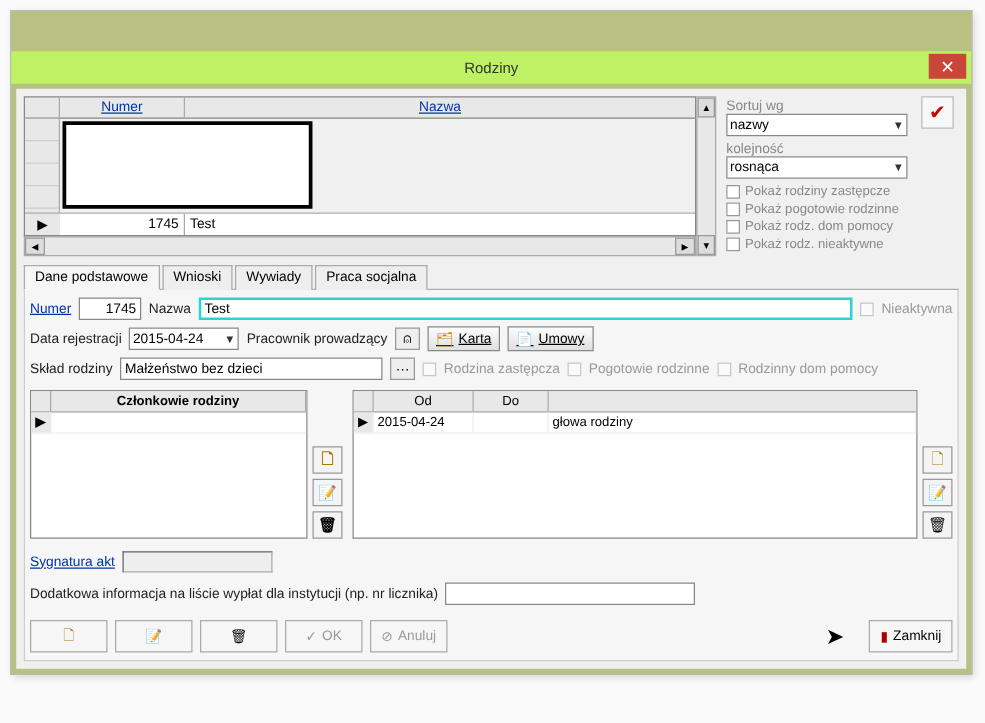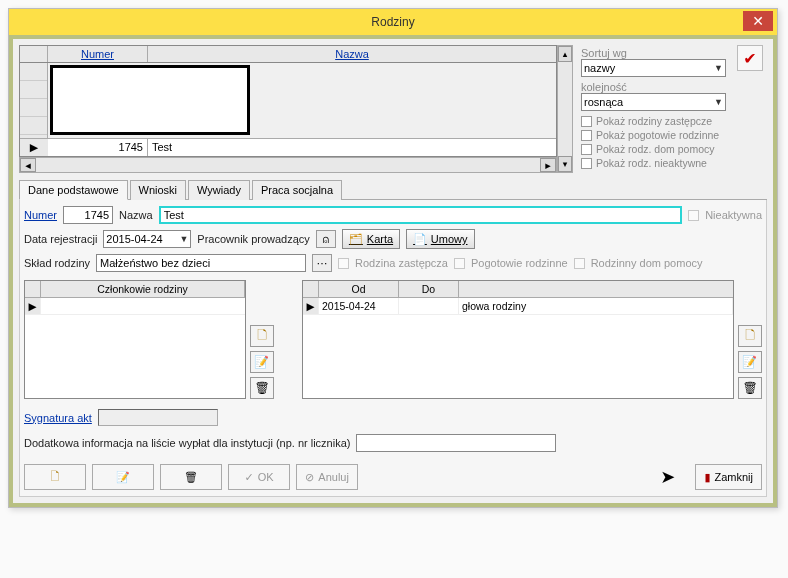--- a/index.html
+++ b/index.html
@@ -10,25 +10,26 @@
     background: #fafafa;
     padding: 8px;
   }
   .window {
     width: 770px;
     border: 1px solid #bbb;
     background: #b8c082;
     box-shadow: 2px 2px 6px rgba(0,0,0,0.15);
   }
   .titlebar {
-    background: #fde047;
+    background: #bef264;
     height: 26px;
     display: flex;
     align-items: center;
     position: relative;
+    margin-top: 32px;
   }
   .title {
     flex: 1;
     text-align: center;
     font-size: 12px;
     color: #333;
   }
   .close-btn {
     position: absolute;
     right: 4px;
@@ -263,21 +264,21 @@
           </div>
         <span class="chk" style="opacity:.5"></span>
         <span class="lbl dis">Rodzina zastępcza</span>
         <span class="chk" style="opacity:.5"></span>
         <span class="lbl dis">Pogotowie rodzinne</span>
         <span class="chk" style="opacity:.5"></span>
         <span class="lbl dis">Rodzinny dom pomocy</span>
       </div>
 
       <div class="members-row">
-        <div style="flex:0 0 250px; display:flex; gap:4px;">
+        <div style="flex:0 0 250px; display:flex; gap:4px;font-weight:bold;">
           <div class="mini-grid" style="flex:1;">
             <div class="mg-head">
               <div style="width:16px;"></div>
               <div style="flex:1;">Członkowie rodziny</div>
             </div>
             <div class="mg-body">
               <div class="mg-row">
                 <div class="mg-sel">▶</div>
               </div>
             </div>
@@ -289,21 +290,21 @@
             <div class="sq-btn">
                 <span>📝</span>
               </div>
             <div class="sq-btn">
                 <span>🗑</span>
               </div>
           </div>
         </div>
 
         <div style="flex:1; display:flex; gap:4px;">
-          <div class="mini-grid" style="flex:1;margin-left:20px;">
+          <div class="mini-grid" style="flex:1;">
             <div class="mg-head">
               <div style="width:16px;"></div>
               <div style="width:80px;">Od</div>
               <div style="width:60px;">Do</div>
             </div>
             <div class="mg-body">
               <div class="mg-row">
                 <div class="mg-sel">▶</div>
                 <div style="width:80px;">2015-04-24</div>
                 <div style="width:60px;"></div>

